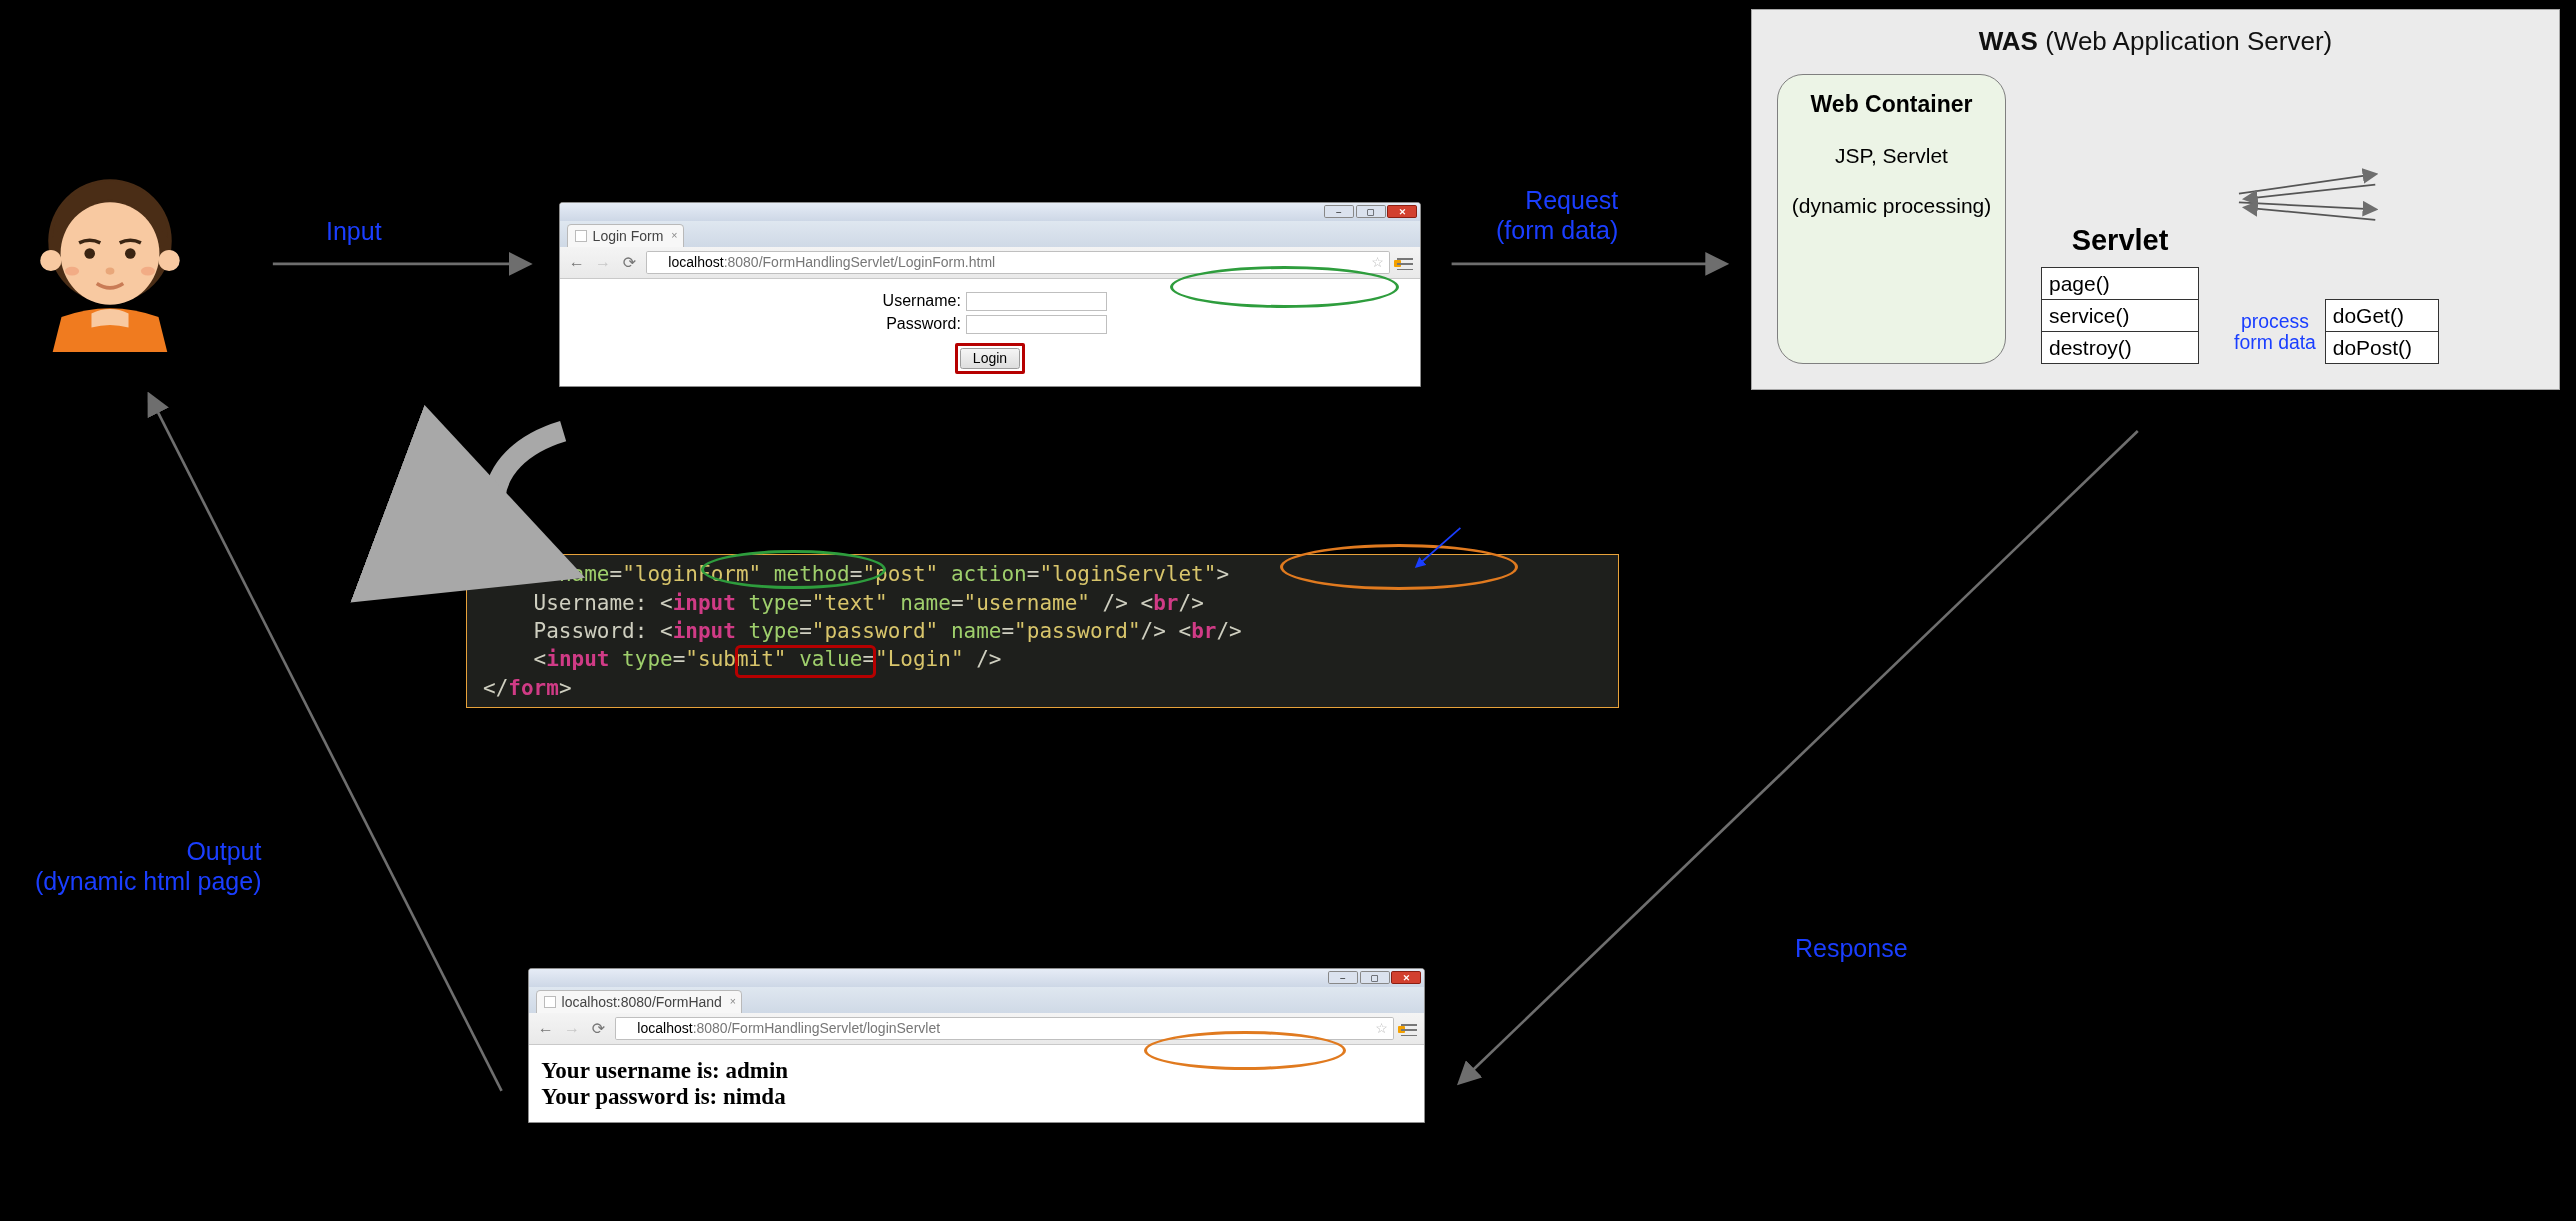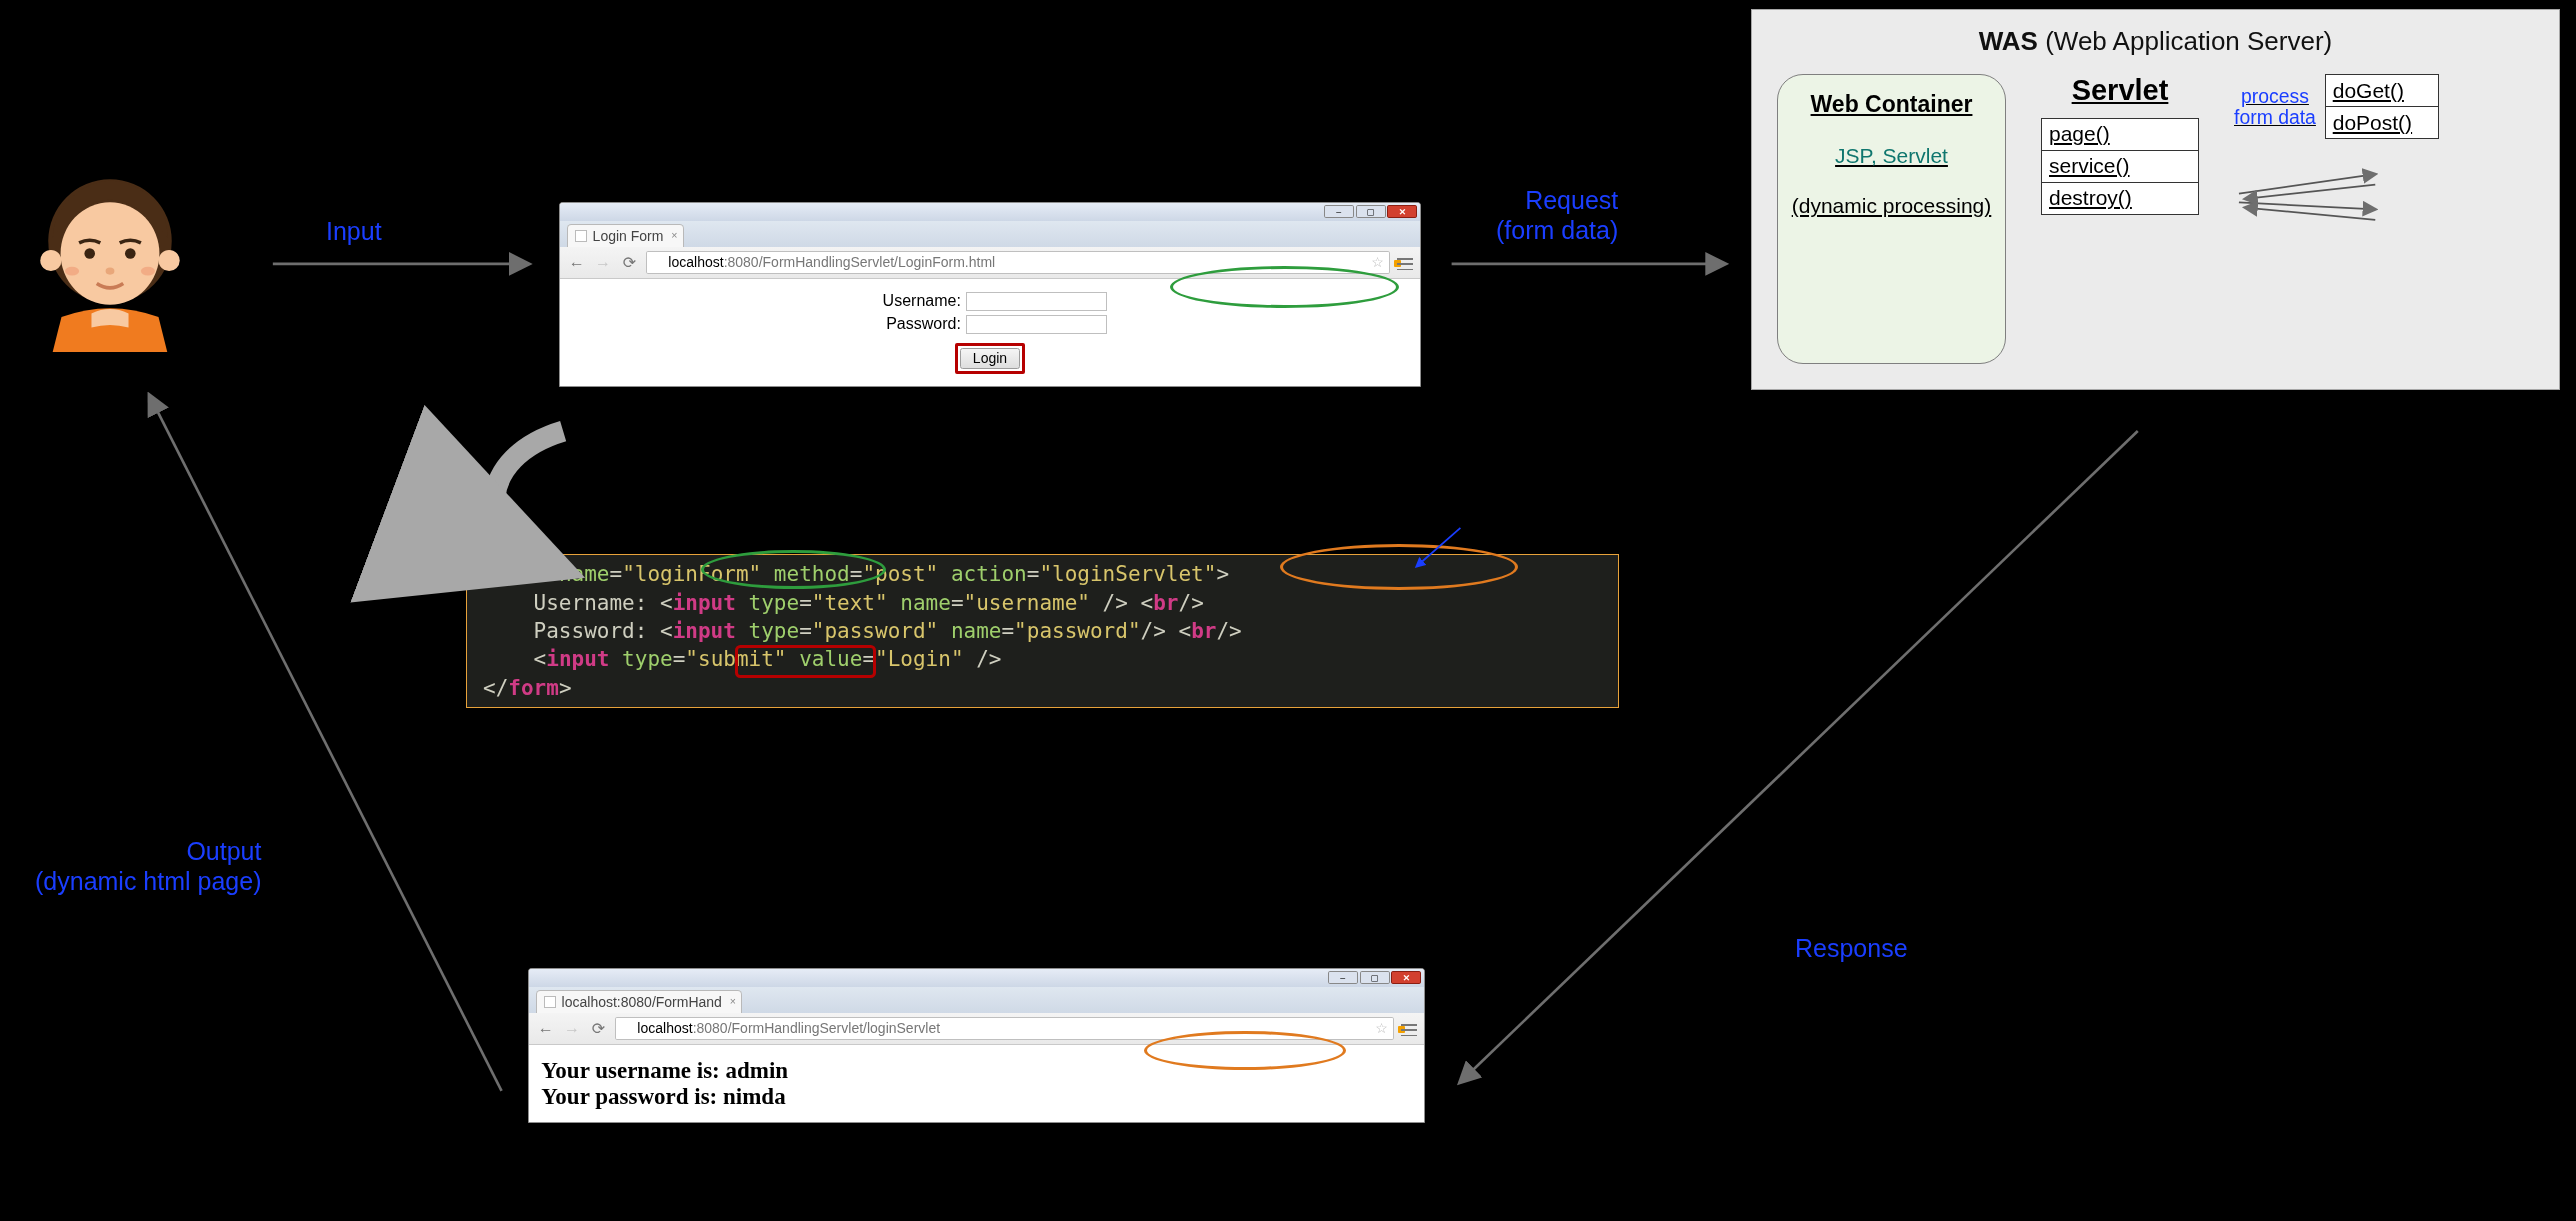--- a/index.html
+++ b/index.html
@@ -95,31 +95,31 @@
   .tok-text  { color:#cfcfc0; }
 
   
   .was {
     background: #ebebeb;
     border: 1.8px solid #a7a7a7;
     padding: 16px 25px 25px 25px;
   }
   .was-title { font-size: 26px; text-align:center; margin-bottom: 17.6px; color:#111; }
   .was-title b { font-weight: 800; }
-  .was-row { display:flex; gap: 35px; align-items: flex-start; text-decoration: underline; }
+  .was-row { display:flex; gap: 35px; align-items: flex-end; }
   .webcontainer {
     background: #ecf4e6;
     border: 1.8px solid #7f7f7f;
     border-radius: 26px;
     width: 229px; height: 290px;
     padding: 16px 8.8px; text-align:center;
     display:flex; flex-direction:column; gap: 26px;
   }
   .webcontainer .t { font-size: 23px; font-weight:700; }
-  .webcontainer .r { color:#0f766e; font-size:21px; }
+  .webcontainer .r { color:#000000; font-size:21px; }
   .webcontainer .d { font-size:21px; }
 
   .servlet-col { display:flex; flex-direction:column; align-items:center; gap:10.6px; }
   .servlet-col .t { font-size:29px; font-weight:700; }
   .method-box {
     width: 158px; border:1.8px solid #333; background:#fff;
   }
   .method-box div {
     border-bottom:1.8px solid #333; padding:3.5px 7px; font-size:21px;
   }

